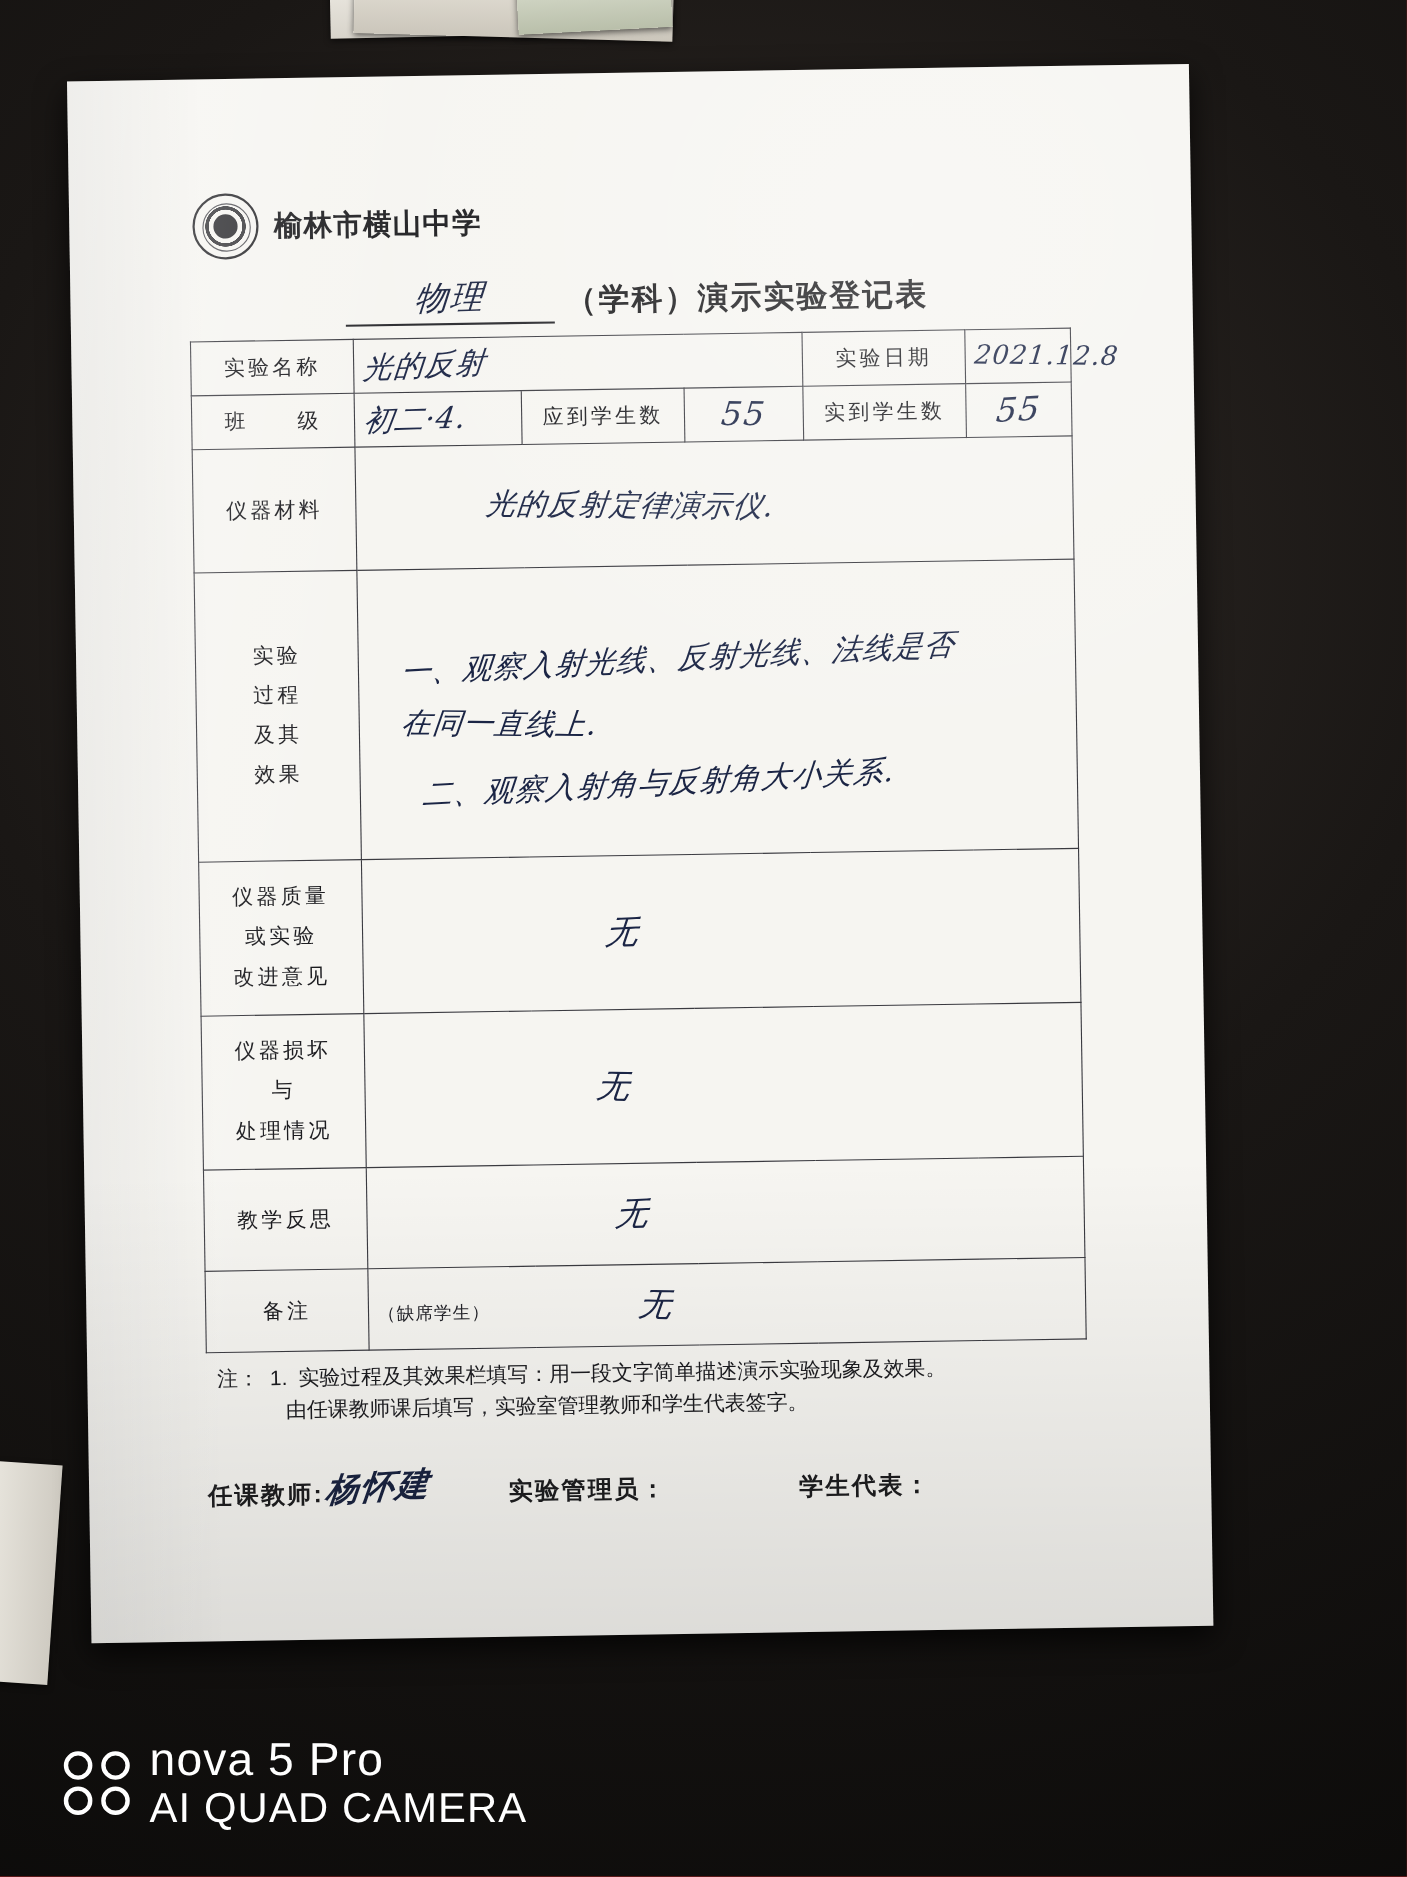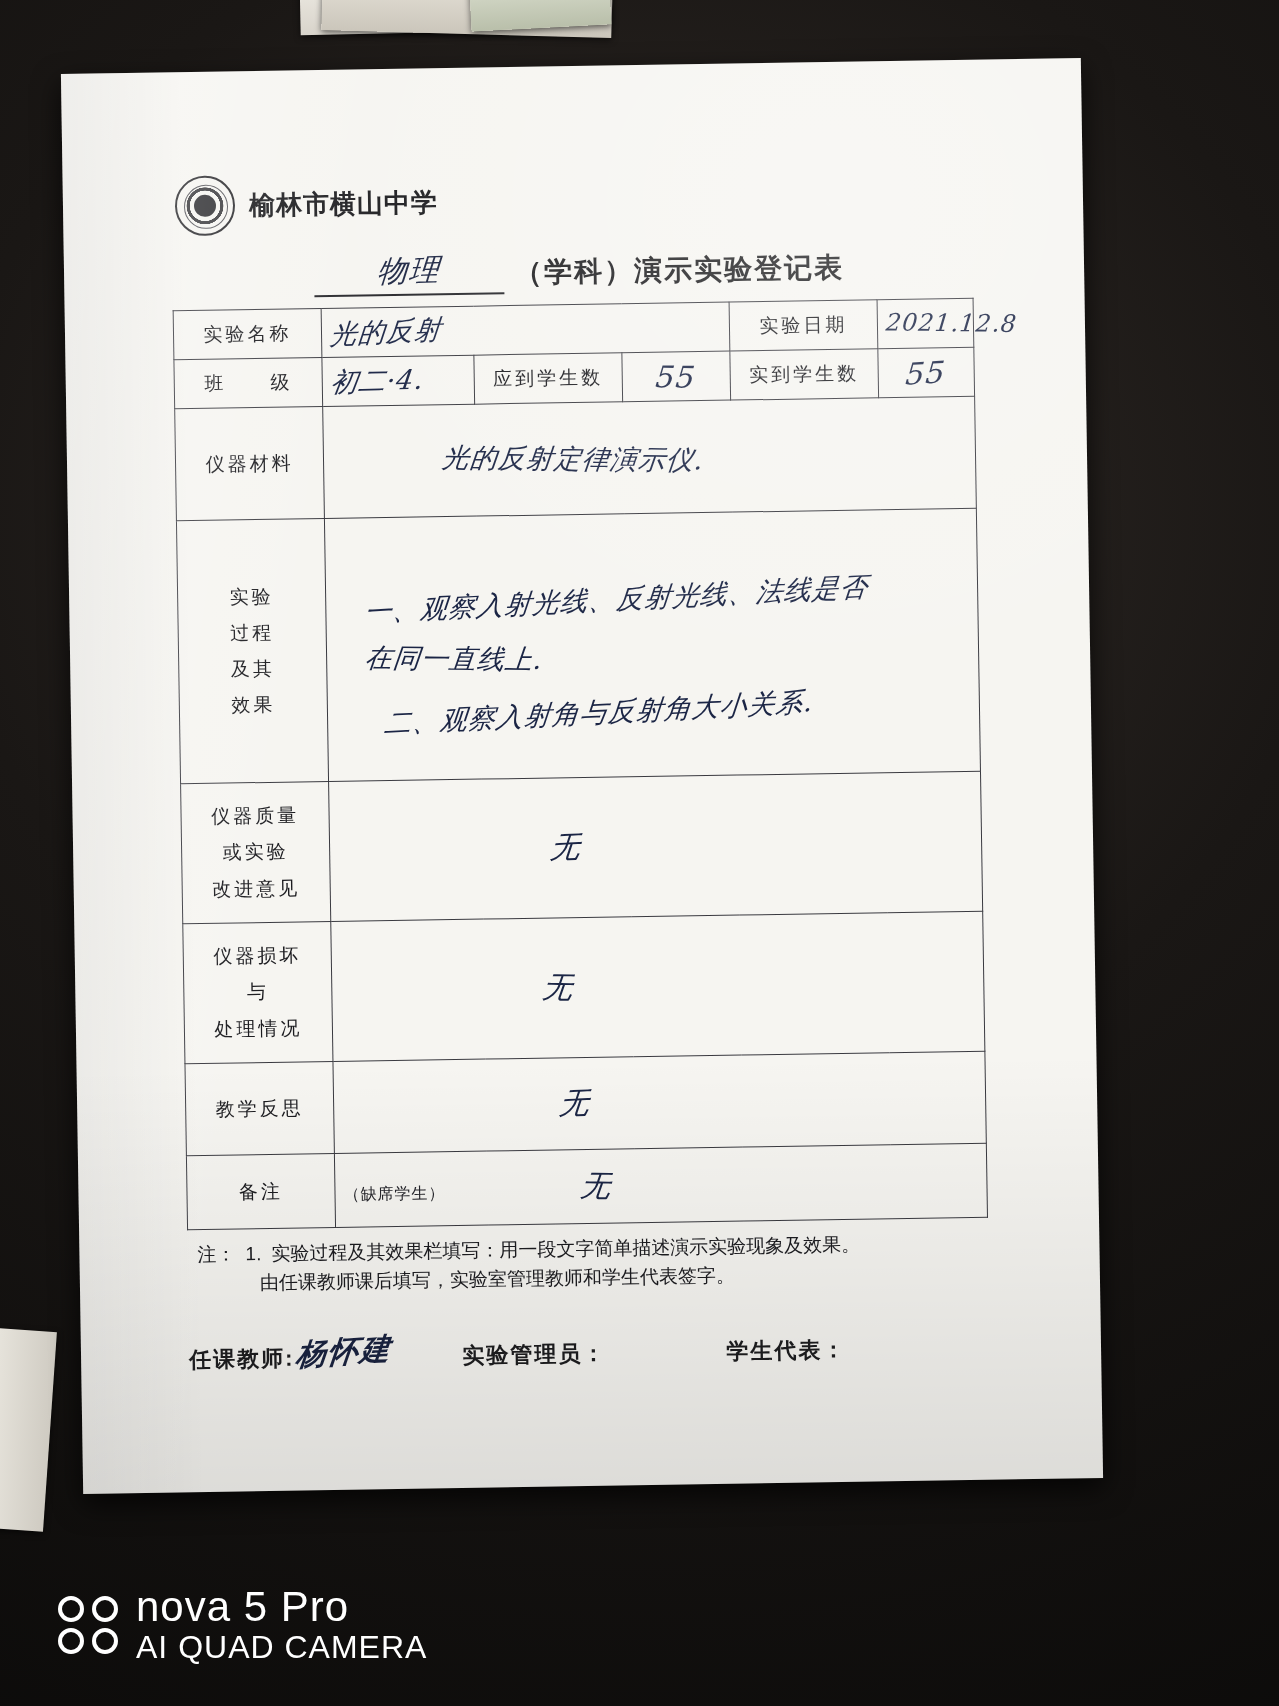--- a/index.html
+++ b/index.html
@@ -251,21 +251,21 @@
     border-radius: 50%;
     border: 4px solid #fff;
     box-sizing: border-box;
   }
   #wm-text { line-height: 1.12; }
   #wm-line1 {
     font-size: 42px;
     letter-spacing: 1px;
   }
   #wm-line2 {
-    font-size: 32px;
+    font-size: 38px;
     letter-spacing: 1px;
   }
 </style>
 </head>
 <body>
 
 <div id="scene">
   <div id="desk"></div>
 
   <div class="paper-stack" id="stack-a"></div>

